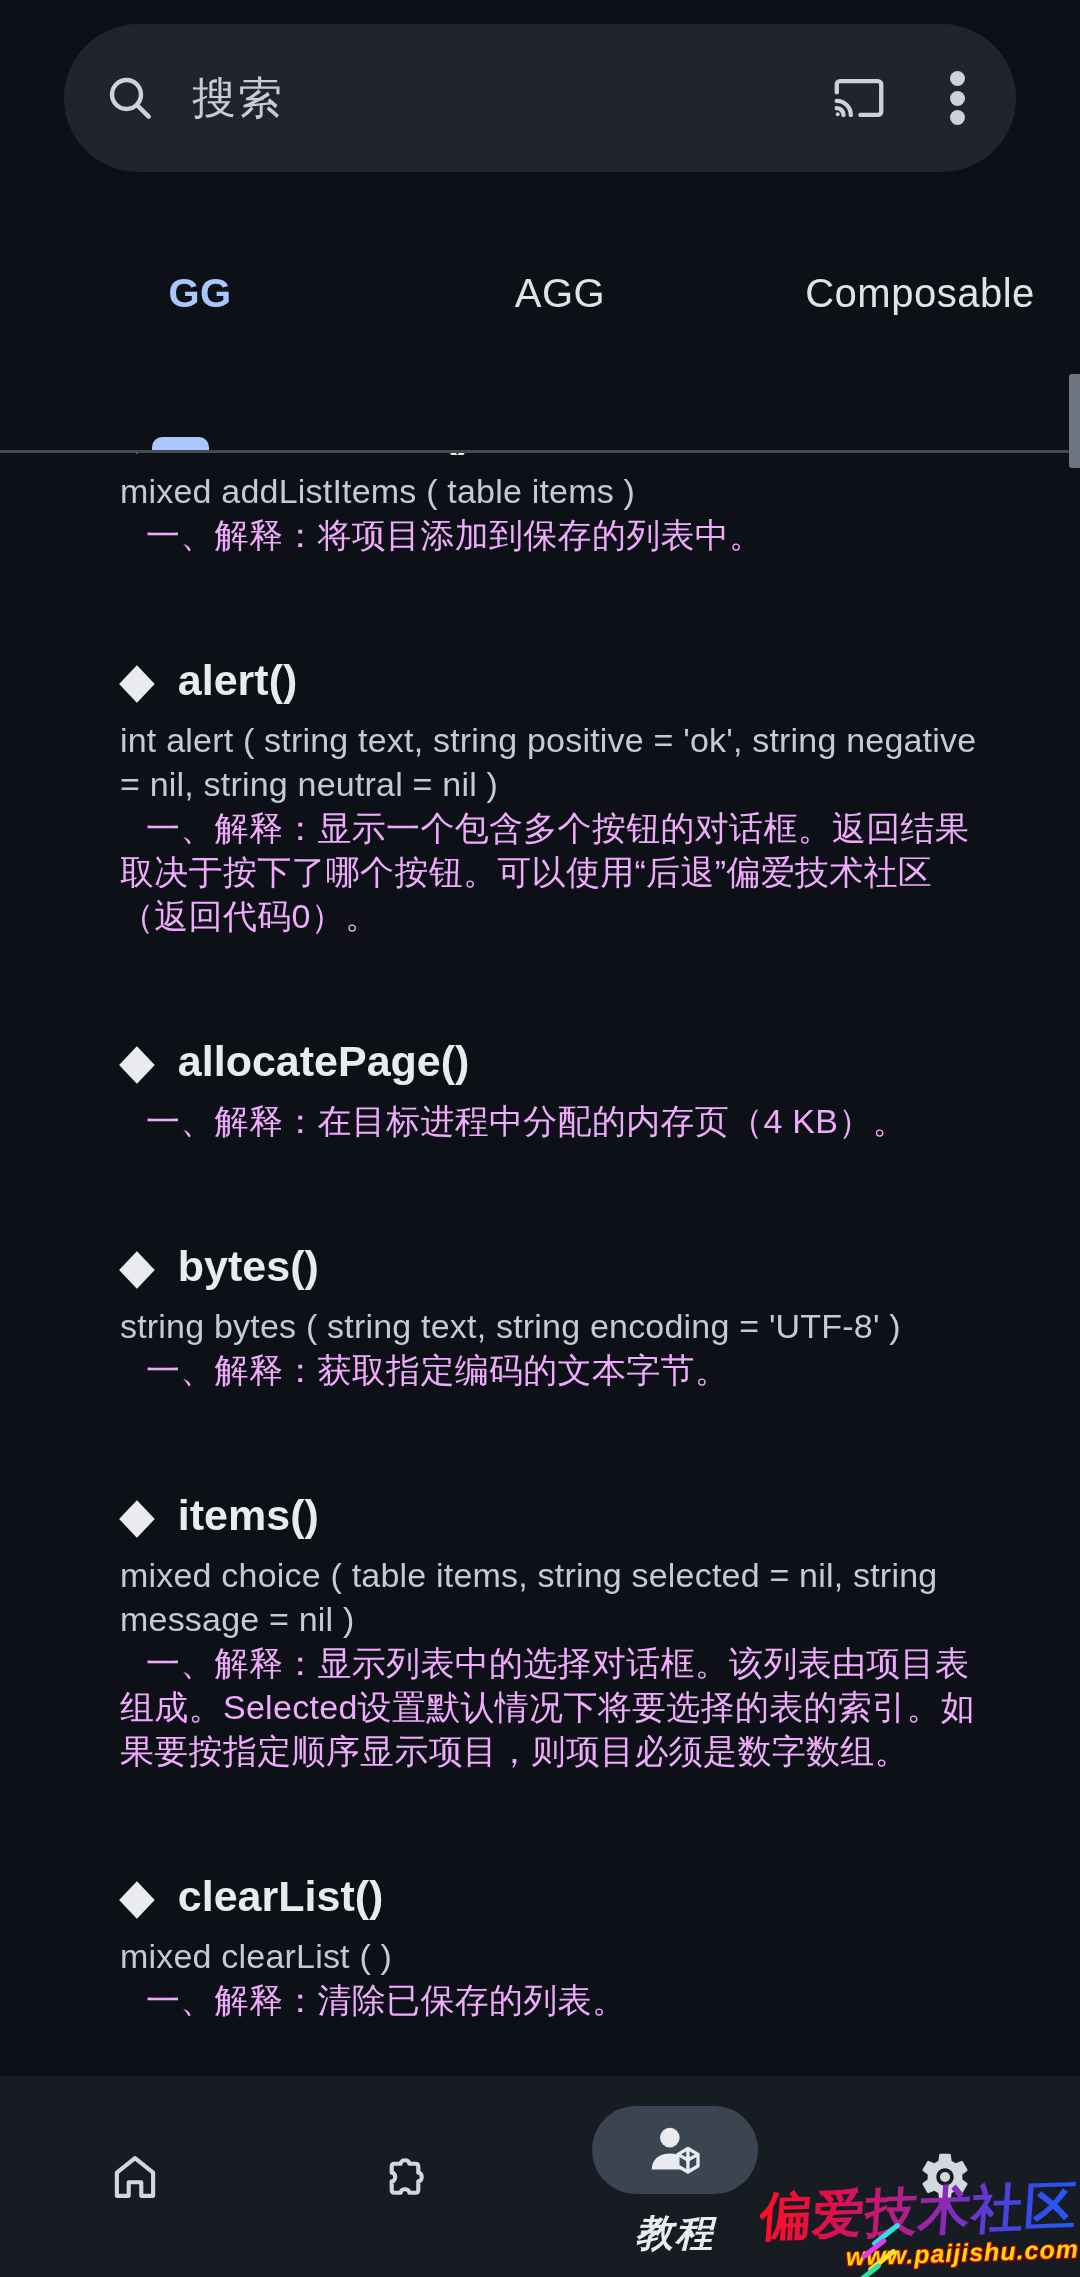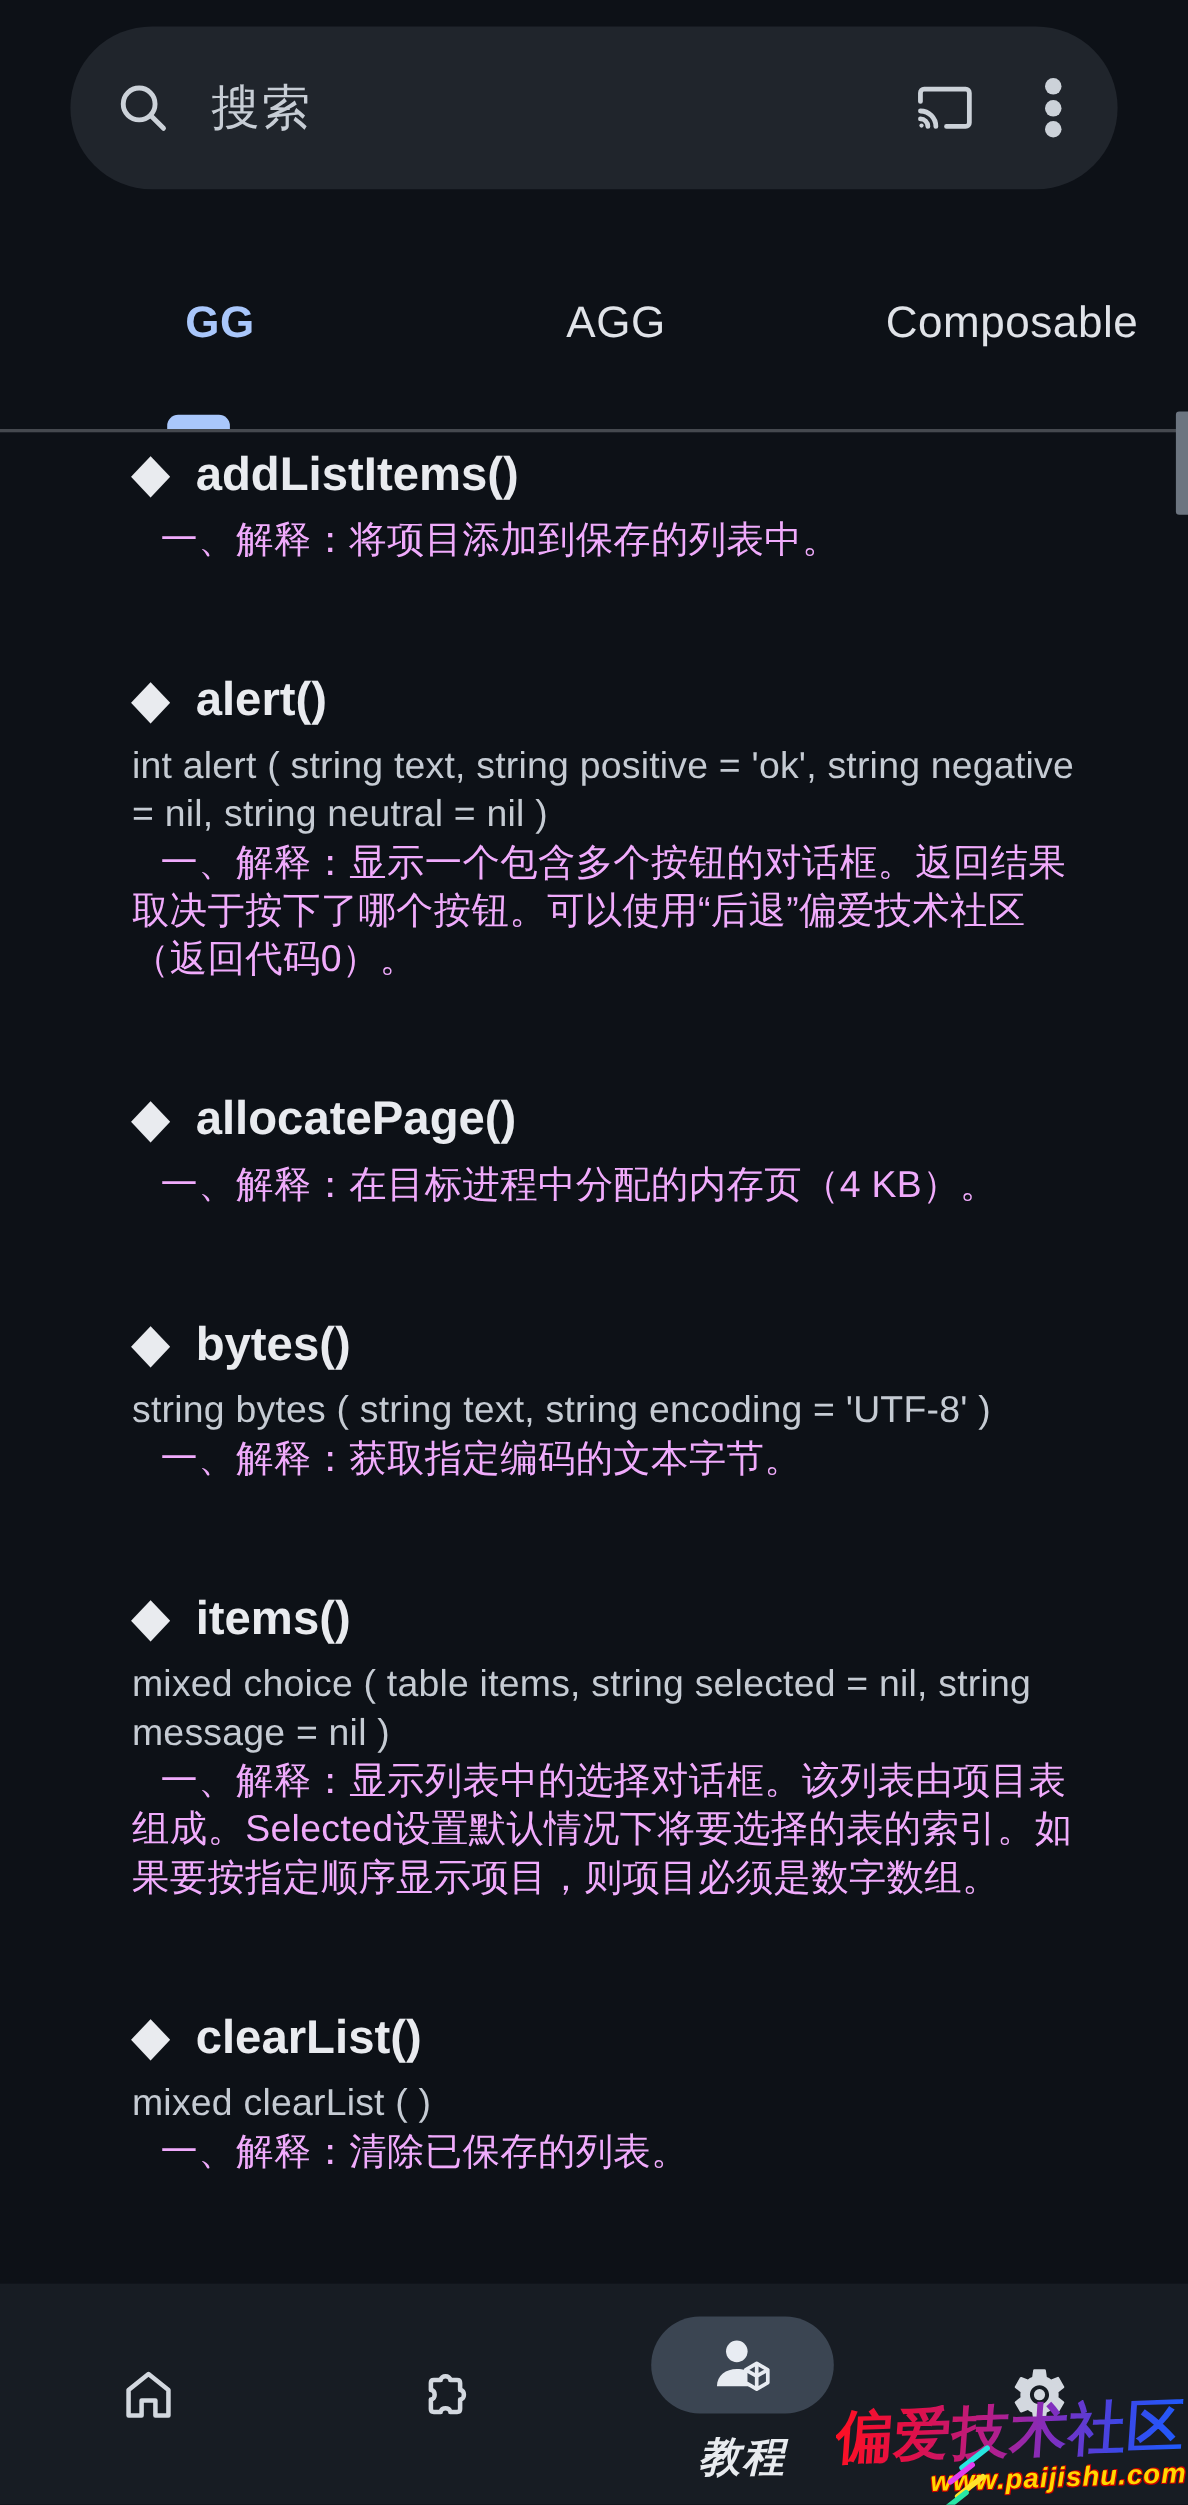--- a/index.html
+++ b/index.html
@@ -1,20 +1,20 @@
 <!DOCTYPE html>
 <html><head>
 <meta charset="utf-8">
 <style>
   html,body{margin:0;padding:0;background:#0d1117;}
   body{width:1080px;height:2277px;position:relative;overflow:hidden;
        font-family:"Liberation Sans",sans-serif;-webkit-font-smoothing:antialiased;}
 
   
-  .header{position:absolute;top:0;left:0;right:0;height:393px;background:#0d1117;
+  .header{position:absolute;top:0;left:0;right:0;height:453px;background:#0d1117;
           border-bottom:3px solid #45494f;box-sizing:border-box;z-index:5;}
   .search-bar{position:absolute;left:64px;top:24px;width:952px;height:148px;background:#20252c;
               border-radius:76px;display:flex;align-items:center;padding:0 46px 0 38px;box-sizing:border-box;}
   .search-icon{width:56px;height:56px;flex:0 0 auto;}
   .search-placeholder{font-size:44px;color:#c7cdd5;margin-left:34px;flex:1;letter-spacing:2px;}
   .cast-btn{width:62px;height:58px;margin-right:54px;flex:0 0 auto;}
   .kebab-btn{width:26px;height:62px;flex:0 0 auto;display:flex;flex-direction:column;
              align-items:center;justify-content:space-between;padding:4px 0;box-sizing:border-box;}
   .kebab-btn i{width:15px;height:15px;border-radius:50%;background:#ccd2d9;}
 
@@ -102,20 +102,21 @@
   </div>
   <div class="tab-indicator"></div>
 </div>
 
 <div class="content">
   <section class="api-section">
     <h2 class="sec-heading">
       <span class="bullet">◆</span>
       <span class="sec-name">addListItems()</span>
     </h2>
+    <p class="sec-sig">mixed addListItems ( table items )</p>
     <p class="sec-expl">一、解释：将项目添加到保存的列表中。</p>
   </section>
 
   <section class="api-section">
     <h2 class="sec-heading">
       <span class="bullet">◆</span>
       <span class="sec-name">alert()</span>
     </h2>
     <p class="sec-sig">int alert ( string text, string positive = 'ok', string negative = nil, string neutral = nil )</p>
     <p class="sec-expl">一、解释：显示一个包含多个按钮的对话框。返回结果取决于按下了哪个按钮。可以使用“后退”偏爱技术社区（返回代码0）。</p>

